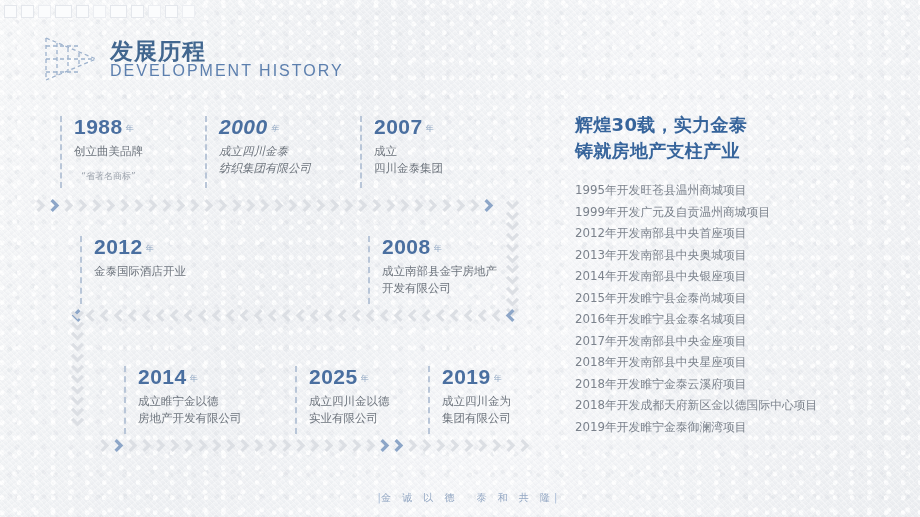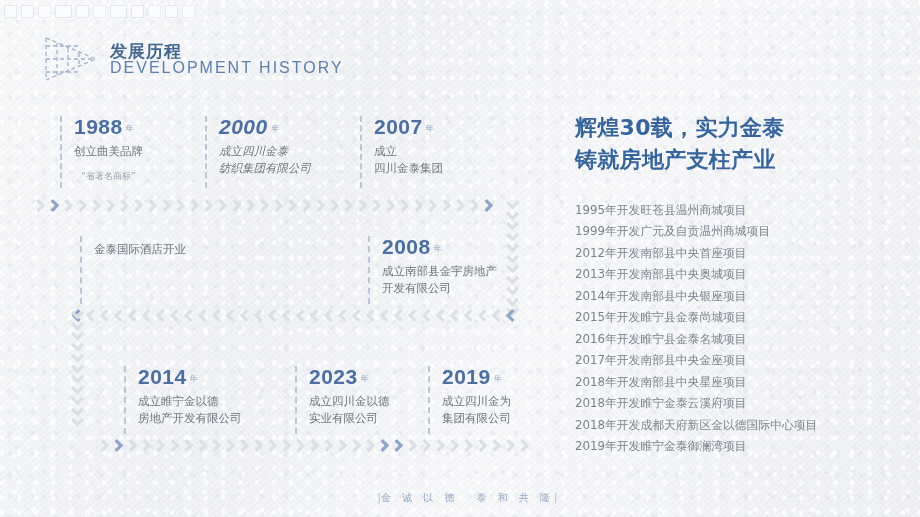--- a/index.html
+++ b/index.html
@@ -36,21 +36,21 @@
   .topsquares { position: absolute; top: 5px; left: 4px; display: flex; gap: 4px; }
   .topsquares i { display: block; width: 13px; height: 13px; border: 1px solid #e4e7ec; background: #fbfcfd; }
   .topsquares i.w { width: 17px; }
   .topsquares i.g { border-color: #eceef2; }
 
   
   .header { position: absolute; left: 40px; top: 34px; display: flex; align-items: center; }
   .logo-mark { width: 60px; height: 50px; margin-right: 10px; }
   .title-block { line-height: 1; }
   .title-cn {
-    font-size: 17px; font-weight: bold; color: #41668f; letter-spacing: 1px;
+    font-size: 23px; font-weight: bold; color: #41668f; letter-spacing: 1px;
     font-family: "DejaVu Sans", "Liberation Sans", sans-serif;
   }
   .title-en {
     font-size: 16px; color: #5c7fae; letter-spacing: 2.0px;
     font-family: "Liberation Sans", sans-serif;
   }
 
   
   .timeline { position: absolute; left: 0; top: 108px; width: 560px; height: 360px; }
 
@@ -77,24 +77,24 @@
   .rail { position: absolute; display: flex; }
   .rail.h { gap: 1px; align-items: center; }
   .rail.v { flex-direction: column; gap: 0px; align-items: center; }
 
   .chev { width: 13px; height: 15px; }
   .chev.v { width: 15px; height: 12px; }
 
   
   .right { position: absolute; left: 575px; top: 112px; width: 330px; }
   .right h2 {
-    font-size: 22px; font-weight: bold; color: #36649b; line-height: 1.45;
+    font-size: 18px; font-weight: bold; color: #36649b; line-height: 1.45;
     font-family: "DejaVu Sans", "Liberation Sans", sans-serif; letter-spacing: .3px;
   }
-  .proj-list { margin-top: 24px; }
+  .proj-list { margin-top: 16px; }
   .proj-list li {
     list-style: none; font-size: 11.8px; color: #7b828c; line-height: 21.5px;
     font-family: "DejaVu Sans", "Liberation Sans", sans-serif; white-space: nowrap;
   }
 
   
   .footer {
     position: absolute; left: 0; right: 0; bottom: 12px;
     text-align: center; font-size: 10px; color: #93a7c3; letter-spacing: 4px;
     font-family: "DejaVu Sans", sans-serif;
@@ -302,20 +302,23 @@
       </svg>
       <svg class="chev v" viewBox="0 0 16 11">
         <path d="M1 3 L8 10 L15 3 L12.5 0.5 L8 5 L3.5 0.5 Z" fill="#dcdfe4"></path>
       </svg>
       <svg class="chev v" viewBox="0 0 16 11">
         <path d="M1 3 L8 10 L15 3 L12.5 0.5 L8 5 L3.5 0.5 Z" fill="#dcdfe4"></path>
       </svg>
     </div>
 
   <div class="entry" style="left:80px; top:128px; height:68px;">
+    <div class="year">
+      <span>2012</span><span class="unit">年</span>
+    </div>
     <div class="desc">金泰国际酒店开业</div>
   </div>
 
 
   <div class="entry" style="left:368px; top:128px; height:68px;">
     <div class="year">
       <span>2008</span><span class="unit">年</span>
     </div>
     <div class="desc">成立南部县金宇房地产
 开发有限公司</div>
@@ -459,21 +462,21 @@
   <div class="entry" style="left:124px; top:258px; height:68px;">
     <div class="year">
       <span>2014</span><span class="unit">年</span>
     </div>
     <div class="desc">成立睢宁金以德
 房地产开发有限公司</div>
   </div>
 
   <div class="entry" style="left:295px; top:258px; height:68px;">
     <div class="year">
-      <span>2023</span><span class="unit">年</span>
+      <span>2025</span><span class="unit">年</span>
     </div>
     <div class="desc">成立四川金以德
 实业有限公司</div>
   </div>
 
   <div class="entry" style="left:428px; top:258px; height:68px;">
     <div class="year">
       <span>2019</span><span class="unit">年</span>
     </div>
     <div class="desc">成立四川金为

